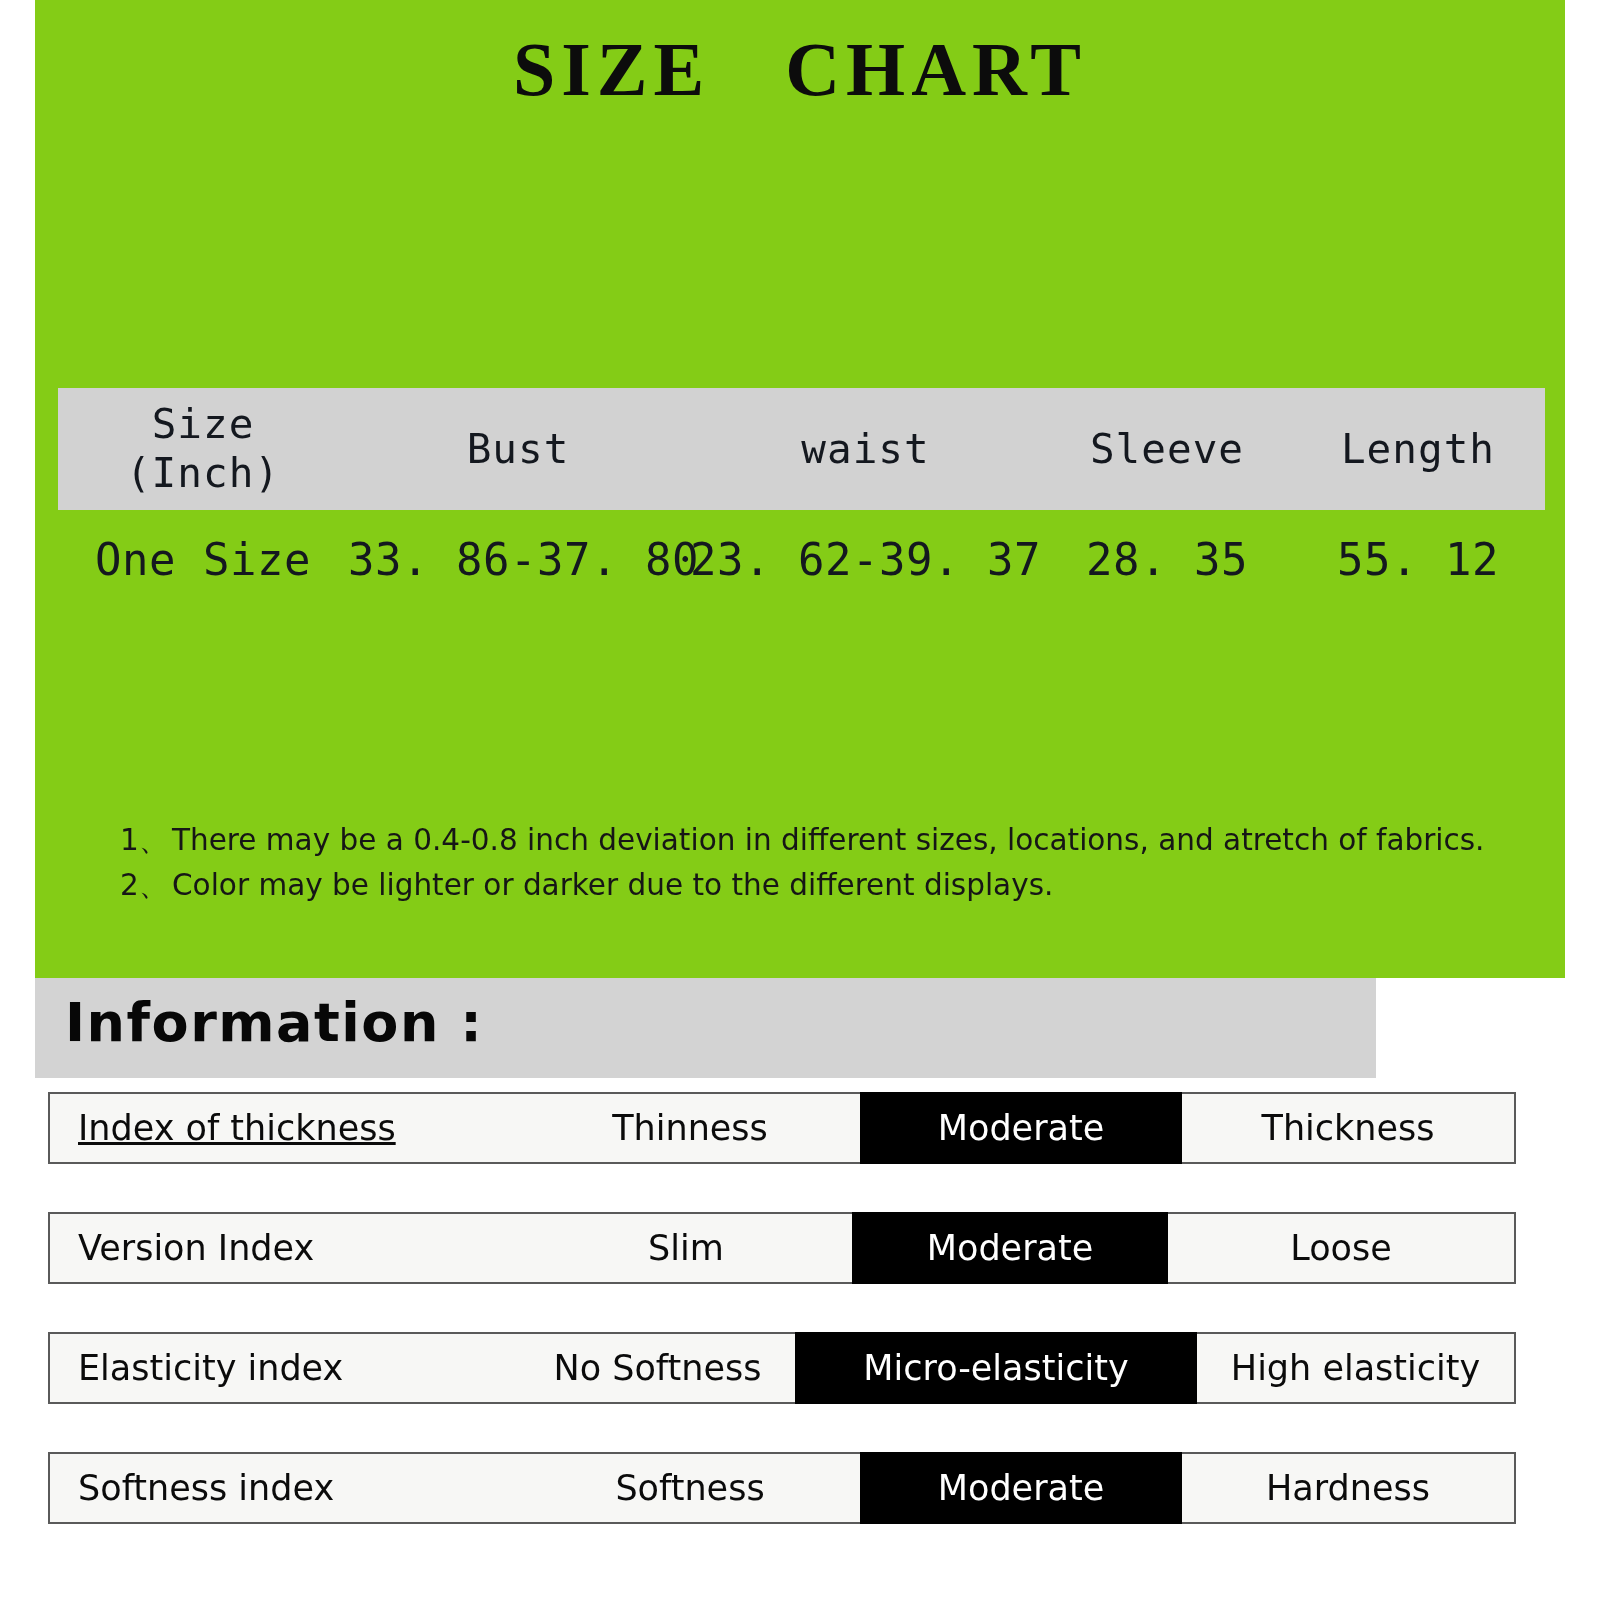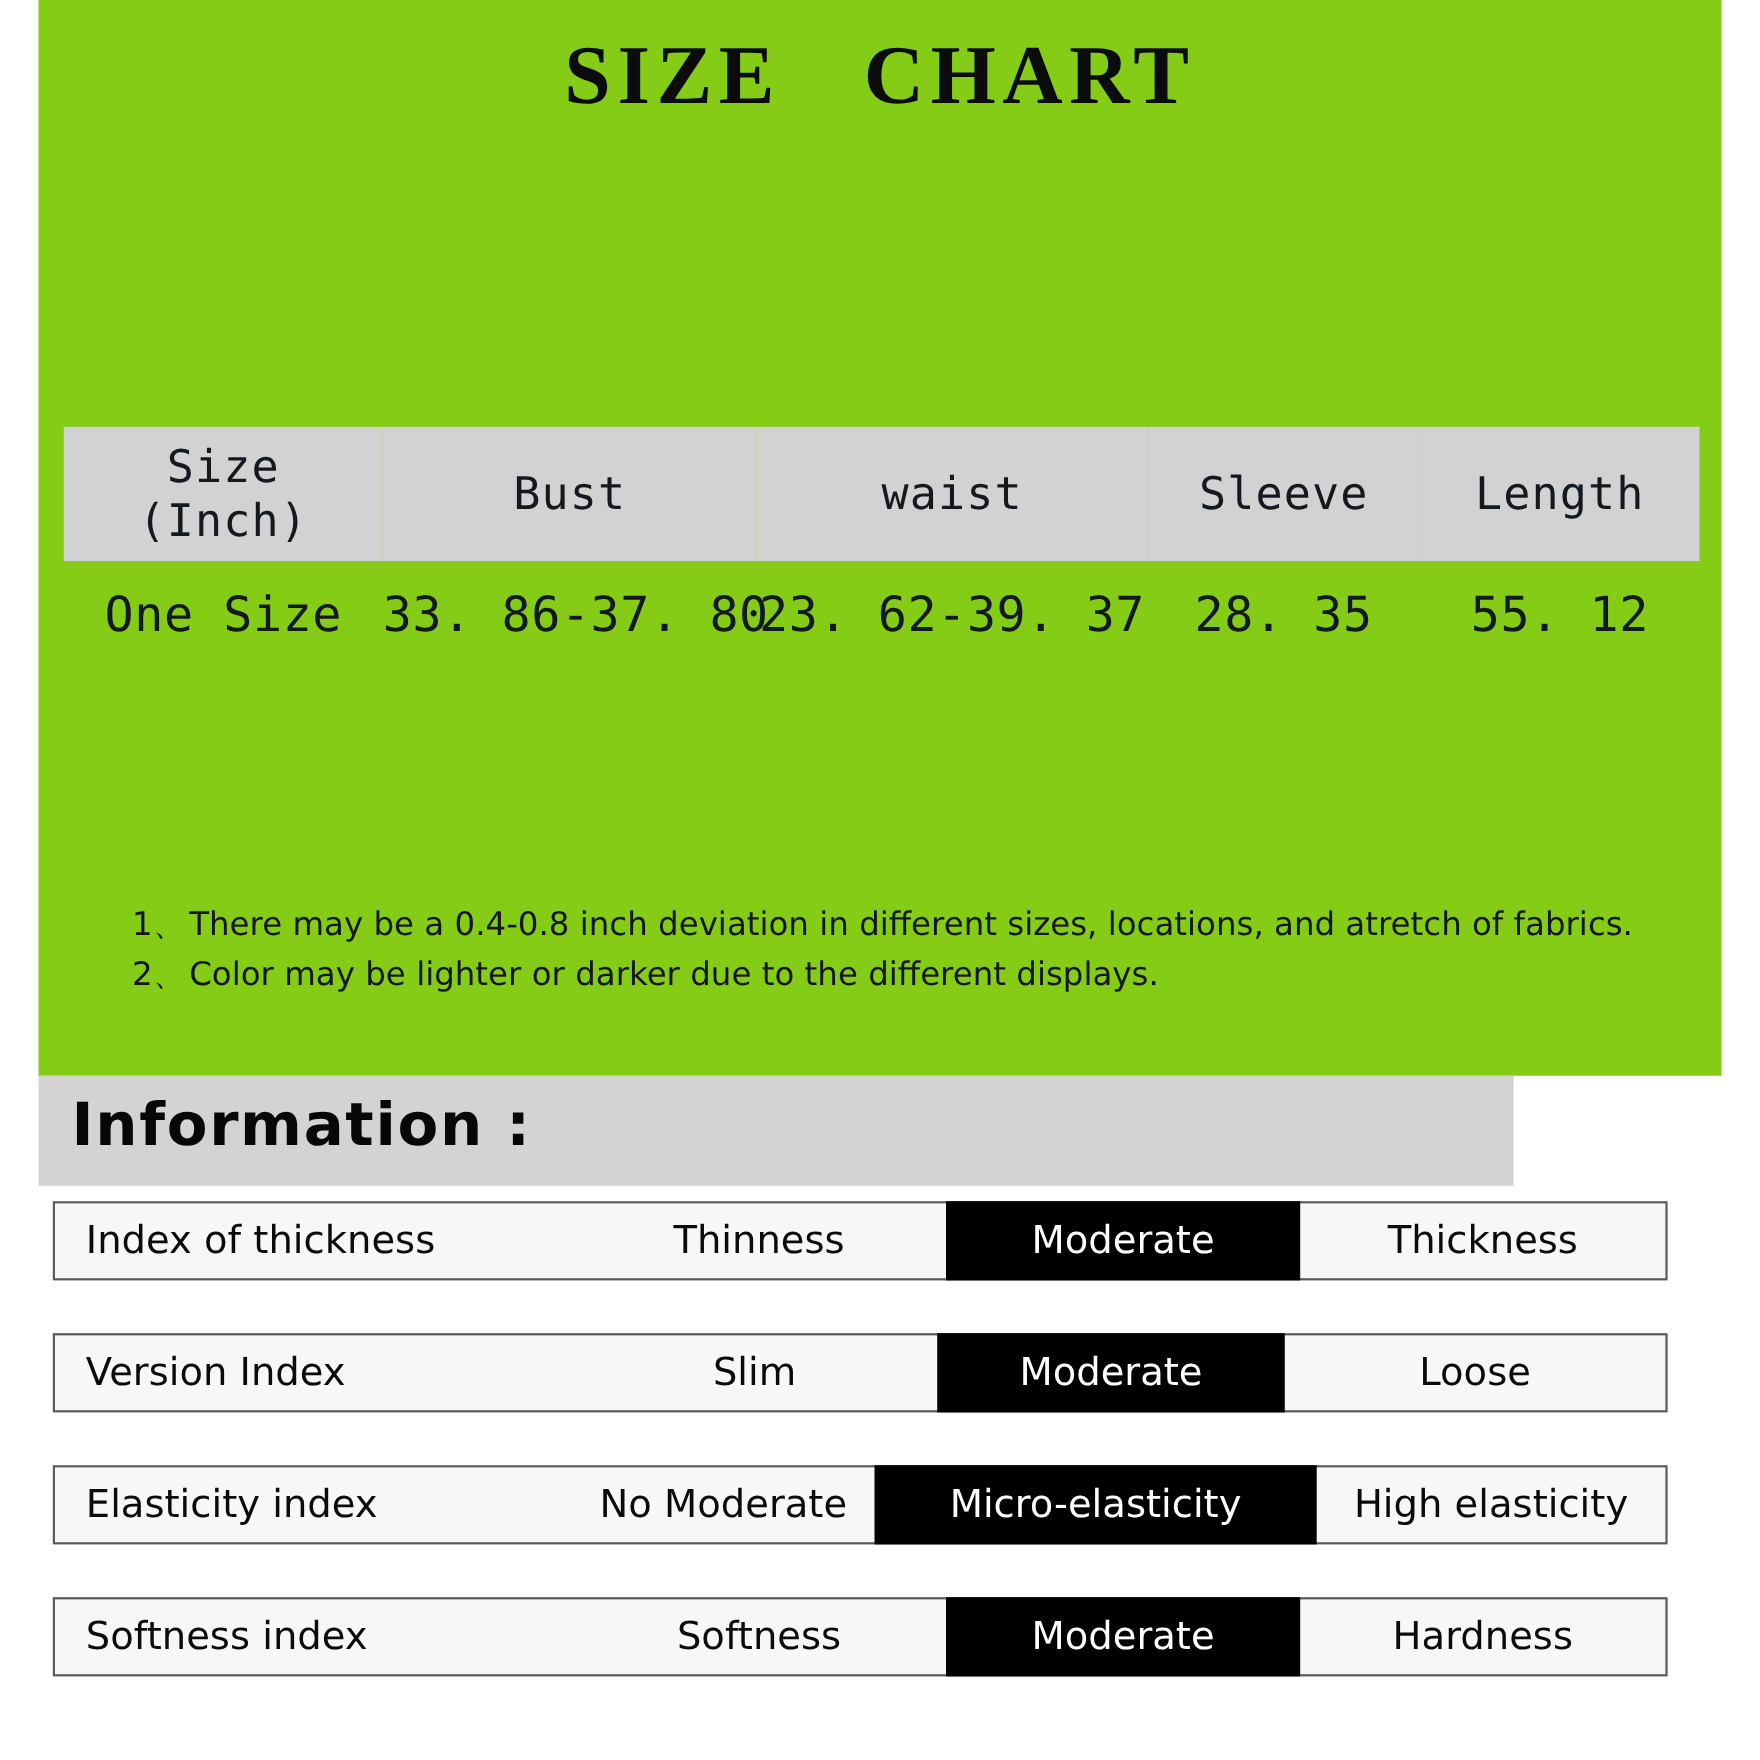--- a/index.html
+++ b/index.html
@@ -166,21 +166,21 @@
     padding-left: 28px;
   }
   .cell-highlight {
     background: #000000;
     color: #ffffff !important;
     margin: -2px 0;
     height: calc(100% + 4px);
   }
 
   
-  .row-thickness .c1 { width: 470px; }
+  .row-thickness .c1 { width: 470px; text-decoration: underline; }
   .row-thickness .c2 { width: 340px; }
   .row-thickness .c3 { width: 322px; }
   .row-thickness .c4 { flex: 1; }
 
   .row-version .c1 { width: 470px; }
   .row-version .c2 { width: 332px; }
   .row-version .c3 { width: 316px; }
   .row-version .c4 { flex: 1; }
 
   .row-elasticity .c1 { width: 470px; }
@@ -261,21 +261,21 @@
 
     <div class="info-row row-version">
       <div class="cell cell-label c1">Version Index</div>
       <div class="cell c2">Slim</div>
       <div class="cell cell-highlight c3">Moderate</div>
       <div class="cell c4">Loose</div>
     </div>
 
     <div class="info-row row-elasticity">
       <div class="cell cell-label c1">Elasticity index</div>
-      <div class="cell c2">No Moderate</div>
+      <div class="cell c2">No Softness</div>
       <div class="cell cell-highlight c3">Micro-elasticity</div>
       <div class="cell c4">High elasticity</div>
     </div>
 
     <div class="info-row row-softness">
       <div class="cell cell-label c1">Softness index</div>
       <div class="cell c2">Softness</div>
       <div class="cell cell-highlight c3">Moderate</div>
       <div class="cell c4">Hardness</div>
     </div>

